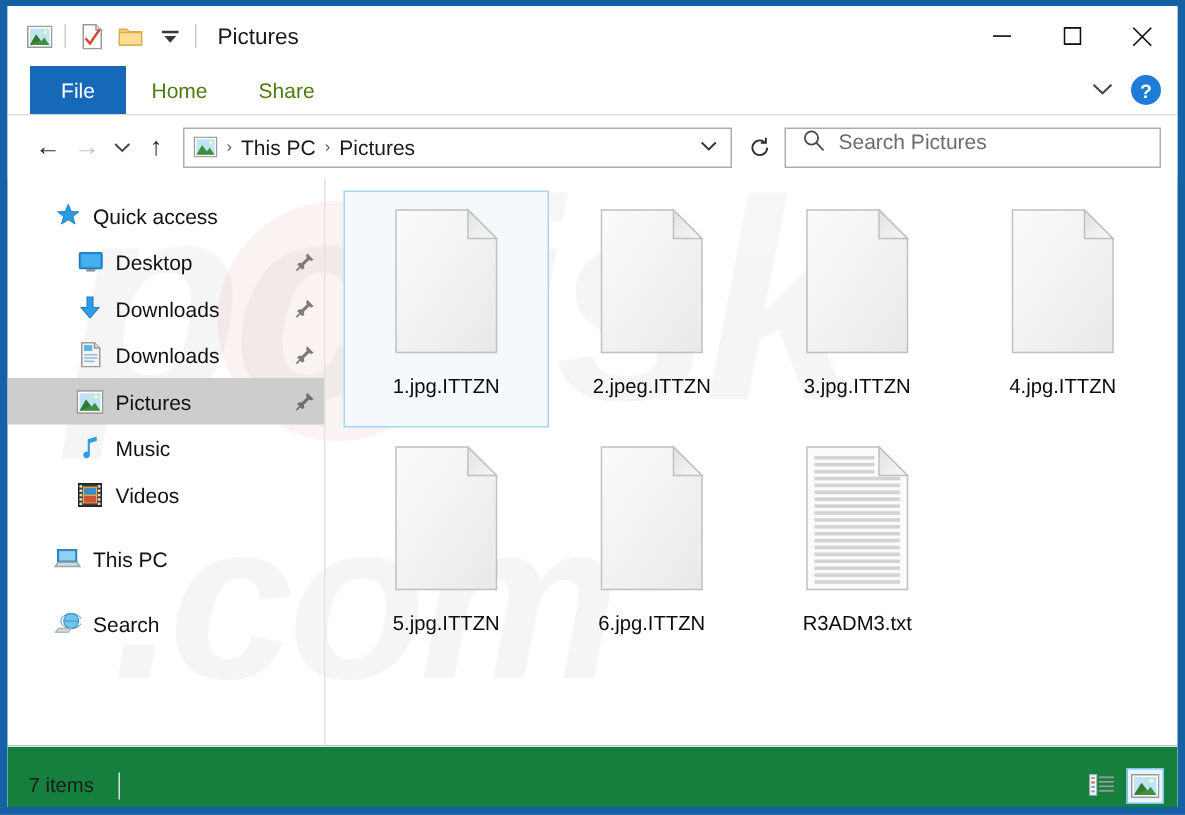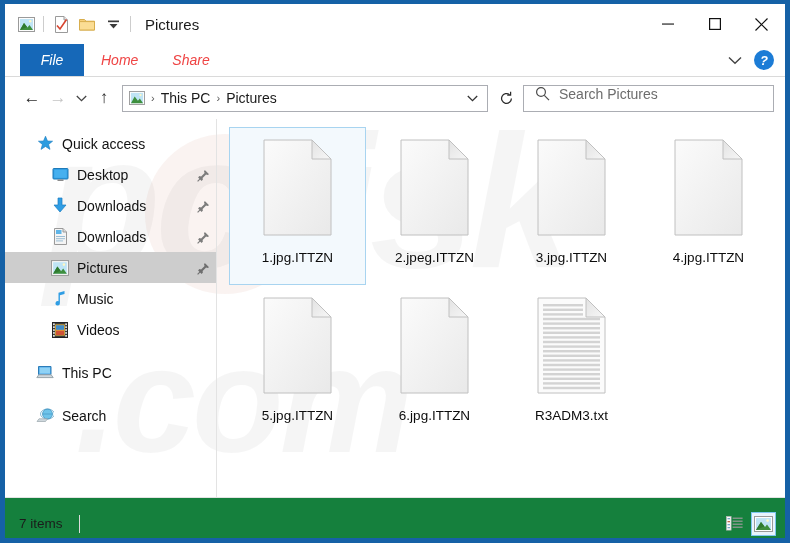--- a/index.html
+++ b/index.html
@@ -65,31 +65,30 @@
     display: flex; align-items: center; justify-content: center;
     color: #111;
   }
 
   
   #ribbon {
     position: relative; z-index: 3;
     height: 33px; background: #ffffff;
     display: flex; align-items: stretch;
     border-bottom: 1px solid #dadada;
-    font-style: italic;
   }
   #tab-file {
     width: 64px; background: #1668b8; color: #ffffff;
     display: flex; align-items: center; justify-content: center;
     font-size: 14px;
     margin-left: 15px;
   }
   .tab {
     padding: 0 17px; display: flex; align-items: center;
-    font-size: 14px; color: #ef4444;
+    font-size: 14px; color: #4d7c0f;
   }
   #ribbon-right { margin-left: auto; display: flex; align-items: center; gap: 6px; padding-right: 11px; }
   #help-btn {
     width: 20px; height: 20px; border-radius: 50%;
     background: #1c7cd6; color: #fff;
     display: flex; align-items: center; justify-content: center;
     font-size: 13px; font-weight: bold;
   }
 
   

